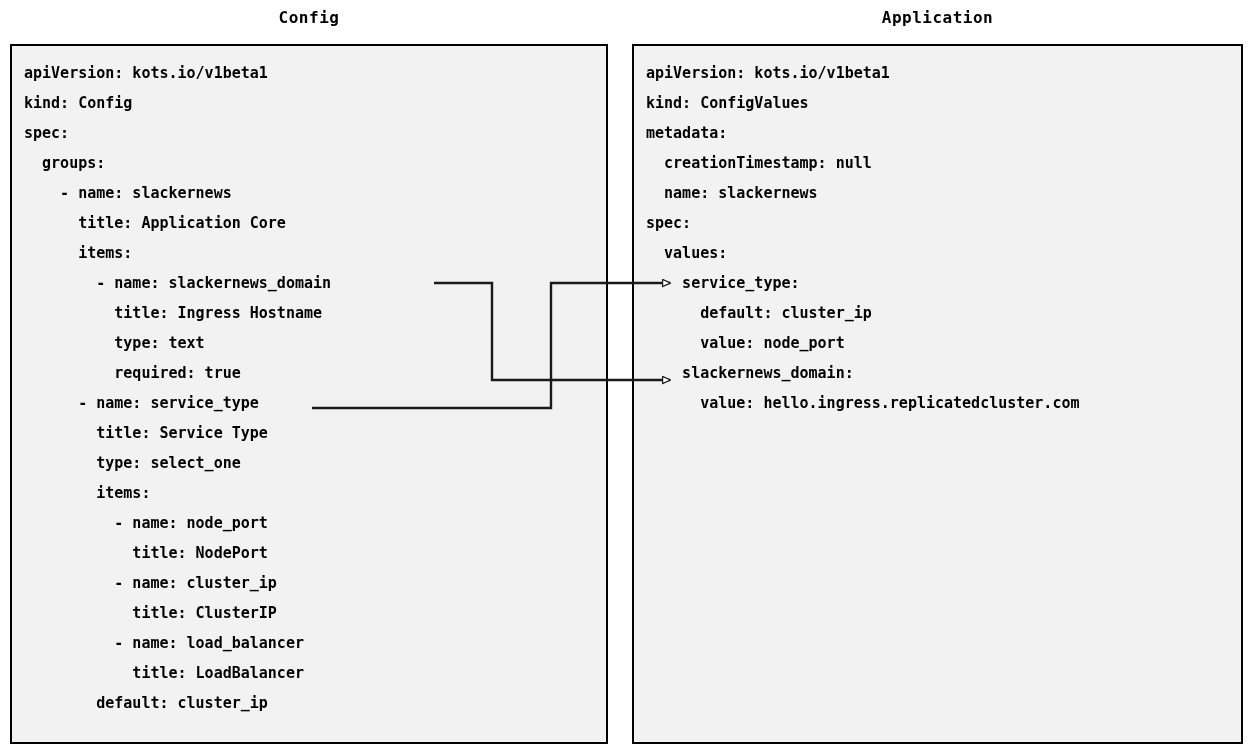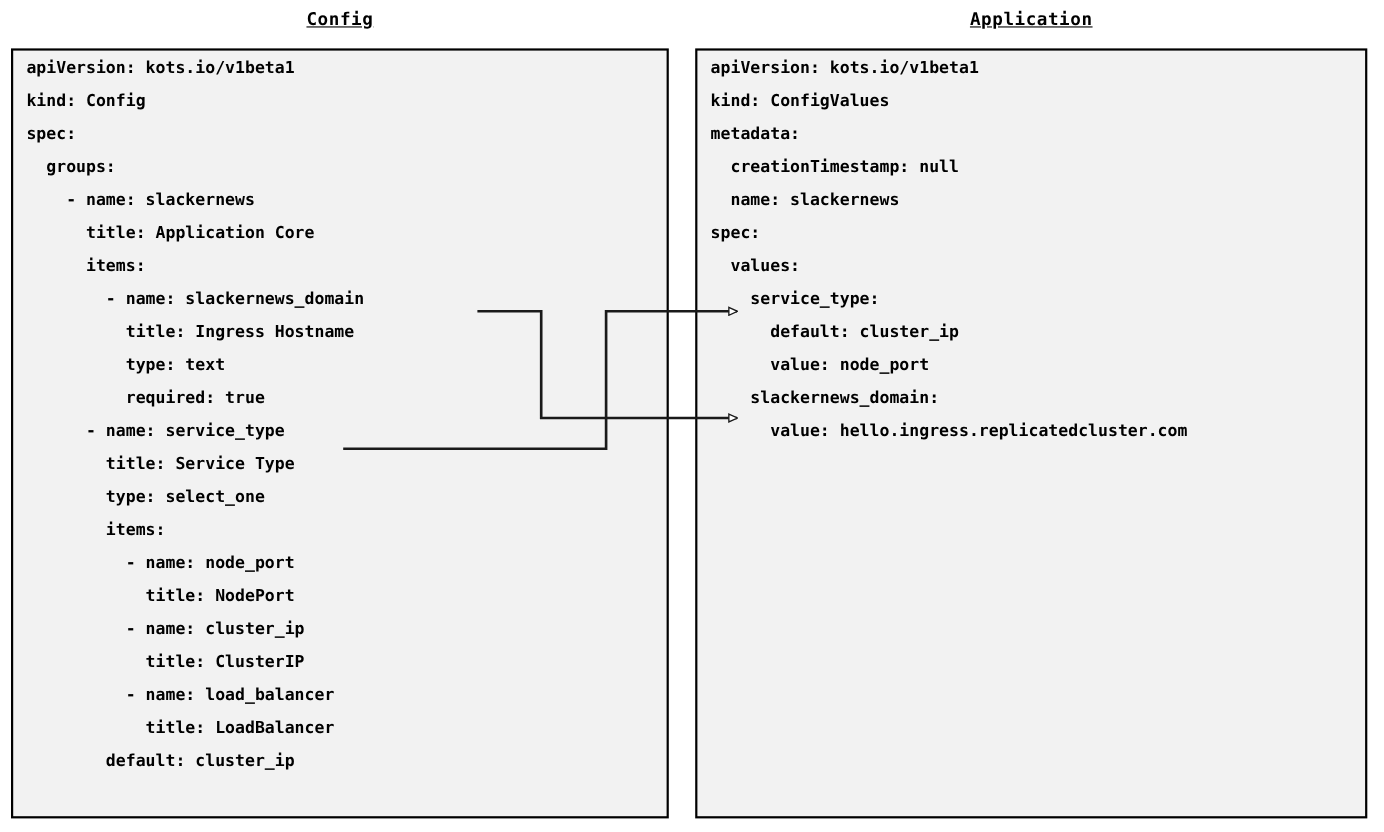--- a/index.html
+++ b/index.html
@@ -24,34 +24,33 @@
 
   .panel-title {
     position: absolute;
     font-family: "DejaVu Sans Mono", "Liberation Mono", monospace;
     font-weight: bold;
     font-size: 16px;
     color: #000000;
     text-align: center;
     white-space: nowrap;
     letter-spacing: 0.5px;
-    text-decoration: underline;
   }
 
   .panel {
     position: absolute;
     background: #f2f2f2;
     border: 2px solid #000000;
     box-sizing: border-box;
   }
 
   .yaml {
     position: absolute;
     left: 12px;
-    top: 0;
+    top: 12px;
     right: 4px;
     font-family: "DejaVu Sans Mono", "Liberation Mono", monospace;
     font-weight: bold;
     font-size: 15px;
     line-height: 30px;
     color: #000000;
     white-space: pre;
   }
 
   .yline {

